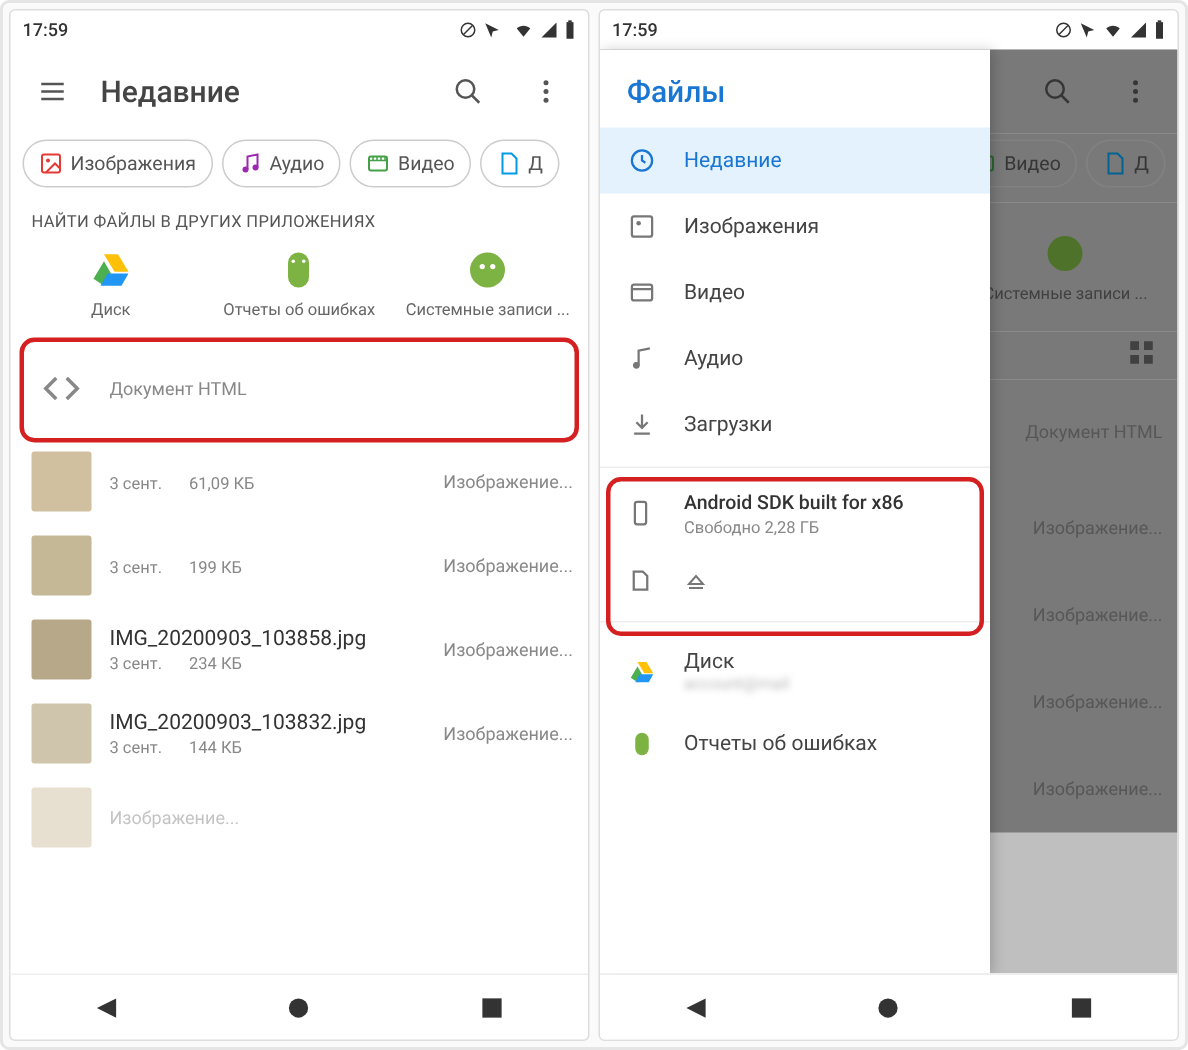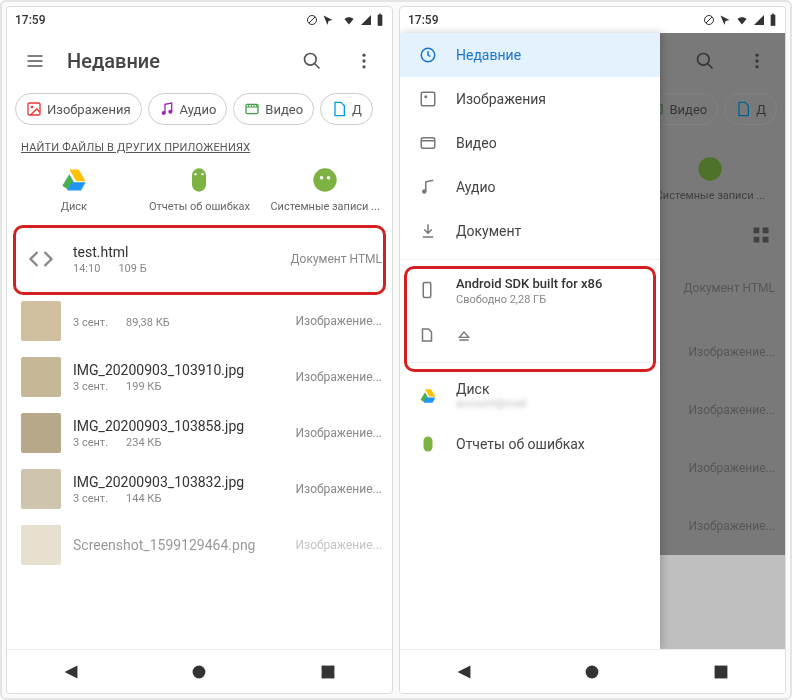--- a/index.html
+++ b/index.html
@@ -8,21 +8,21 @@
   .phone { flex: 1; background: #fff; border: 1px solid #ddd; border-radius: 4px; overflow: hidden; display: flex; flex-direction: column; position: relative; }
   .statusbar { height: 26px; display: flex; justify-content: space-between; align-items: center; padding: 0 8px; font-size: 12px; font-weight: 500; color: #333; }
   .statusbar .right { display: flex; gap: 4px; align-items: center; }
   .glyph { display: inline-flex; align-items: center; justify-content: center; }
   .appbar { height: 56px; display: flex; align-items: center; padding: 0 8px; gap: 12px; }
   .appbar-title { font-size: 20px; color: #444; font-weight: 500; flex: 1; }
   .appbar .iconbtn { width: 40px; height: 40px; display: flex; align-items: center; justify-content: center; color: #555; }
   .chips { display: flex; gap: 6px; padding: 4px 8px 10px; overflow: hidden; }
   .chip { display: flex; align-items: center; gap: 5px; border: 1px solid #ccc; border-radius: 16px; height: 32px; padding: 0 10px; font-size: 13px; color: #555; white-space: nowrap; }
   .chip .ico { width: 16px; height: 16px; display: flex; align-items: center; justify-content: center; }
-  .section-label { font-size: 11px; color: #555; padding: 6px 14px; letter-spacing: 0.2px; text-decoration: underline; }
+  .section-label { font-size: 11px; color: #555; padding: 6px 14px; letter-spacing: 0.2px; }
   .apps-row { display: flex; justify-content: space-around; padding: 6px 4px 12px; }
   .app-item { display: flex; flex-direction: column; align-items: center; gap: 6px; font-size: 11px; color: #666; width: 33%; text-align: center; }
   .app-icon { width: 28px; height: 28px; }
   .row-header { display: flex; justify-content: space-between; align-items: center; padding: 4px 10px 4px 14px; }
   .grid-icon { width: 24px; height: 24px; color: #777; }
   .file-row { display: flex; align-items: center; padding: 8px 10px 8px 14px; gap: 12px; position: relative; }
   .file-row .thumb { width: 40px; height: 40px; display: flex; align-items: center; justify-content: center; font-size: 20px; color: #888; flex-shrink: 0; }
   .file-row .thumb.img { background: #d0c0a0; border-radius: 2px; }
   .file-row .meta { flex: 1; min-width: 0; }
   .file-row .name { font-size: 14px; color: #333; white-space: nowrap; overflow: hidden; text-overflow: ellipsis; }
@@ -182,45 +182,37 @@
 
 
     <div style="position:relative;">
       <div class="highlight-box" style="left:6px; right:6px; top:0; height:70px;"></div>
       <div class="file-row" style="padding-top:14px;padding-bottom:14px;">
         <div class="thumb">
             <svg width="28" height="28" viewBox="0 0 24 24">
               <path d="M9 6l-6 6 6 6M15 6l6 6-6 6" stroke="#888" stroke-width="2" fill="none"></path>
             </svg>
           </div>
-        <div class="meta">
-          <div class="name">test.html</div>
-          <div class="sub">
-              <span>14:10</span>
-              <span>109 Б</span>
-            </div>
-        </div>
         <div class="type">Документ HTML</div>
       </div>
     </div>
 
     <div class="file-row">
       <div class="thumb img"></div>
       <div class="meta">
           <div class="sub">
             <span>3 сент.</span>
-            <span>89,38 КБ</span>
+            <span>61,09 КБ</span>
           </div>
         </div>
       <div class="type">Изображение...</div>
     </div>
     <div class="file-row">
       <div class="thumb img" style="background:#c4b896"></div>
       <div class="meta">
-          <div class="name">IMG_20200903_103910.jpg</div>
           <div class="sub">
             <span>3 сент.</span>
             <span>199 КБ</span>
           </div>
         </div>
       <div class="type">Изображение...</div>
     </div>
     <div class="file-row">
       <div class="thumb img" style="background:#b8a88a"></div>
       <div class="meta">
@@ -238,23 +230,20 @@
           <div class="name">IMG_20200903_103832.jpg</div>
           <div class="sub">
             <span>3 сент.</span>
             <span>144 КБ</span>
           </div>
         </div>
       <div class="type">Изображение...</div>
     </div>
     <div class="file-row" style="opacity:0.5">
       <div class="thumb img"></div>
-      <div class="meta">
-          <div class="name">Screenshot_1599129464.png</div>
-        </div>
       <div class="type">Изображение...</div>
     </div>
 
     <div class="navbar">
       <div class="nb">
           <svg viewBox="0 0 24 24">
             <path d="M19 5v14L5 12z" fill="#333"></path>
           </svg>
         </div>
       <div class="nb">
@@ -373,20 +362,21 @@
           </div>
         <div class="file-row" style="justify-content:flex-end;height:58px">
             <div class="type">Изображение...</div>
           </div>
       </div>
     </div>
 
     <div class="drawer-backdrop" style="top:26px;bottom:44px"></div>
 
     <div class="drawer">
+      <div class="drawer-title">Файлы</div>
       <div class="drawer-item active">
         <span class="di-icon">
             <svg width="18" height="18" viewBox="0 0 24 24">
               <circle cx="12" cy="12" r="9" fill="none" stroke="currentColor" stroke-width="2"></circle>
               <path d="M12 7v5l3 2" stroke="currentColor" stroke-width="2" fill="none"></path>
             </svg>
           </span>
         <span>Недавние</span>
       </div>
       <div class="drawer-item">
@@ -415,21 +405,21 @@
             </svg>
           </span>
         <span>Аудио</span>
       </div>
       <div class="drawer-item">
         <span class="di-icon">
             <svg width="18" height="18" viewBox="0 0 24 24">
               <path d="M12 3v12m-5-5l5 5 5-5M5 20h14" stroke="currentColor" stroke-width="2" fill="none"></path>
             </svg>
           </span>
-        <span>Документ</span>
+        <span>Загрузки</span>
       </div>
       <div class="drawer-divider"></div>
 
       <div style="position:relative">
         <div class="highlight-box" style="left:4px;right:4px;top:0;height:106px"></div>
         <div class="storage-item">
           <span class="di-icon">
               <svg width="18" height="18" viewBox="0 0 24 24">
                 <rect x="7" y="2" width="10" height="20" rx="2" fill="none" stroke="currentColor" stroke-width="2"></rect>
               </svg>

